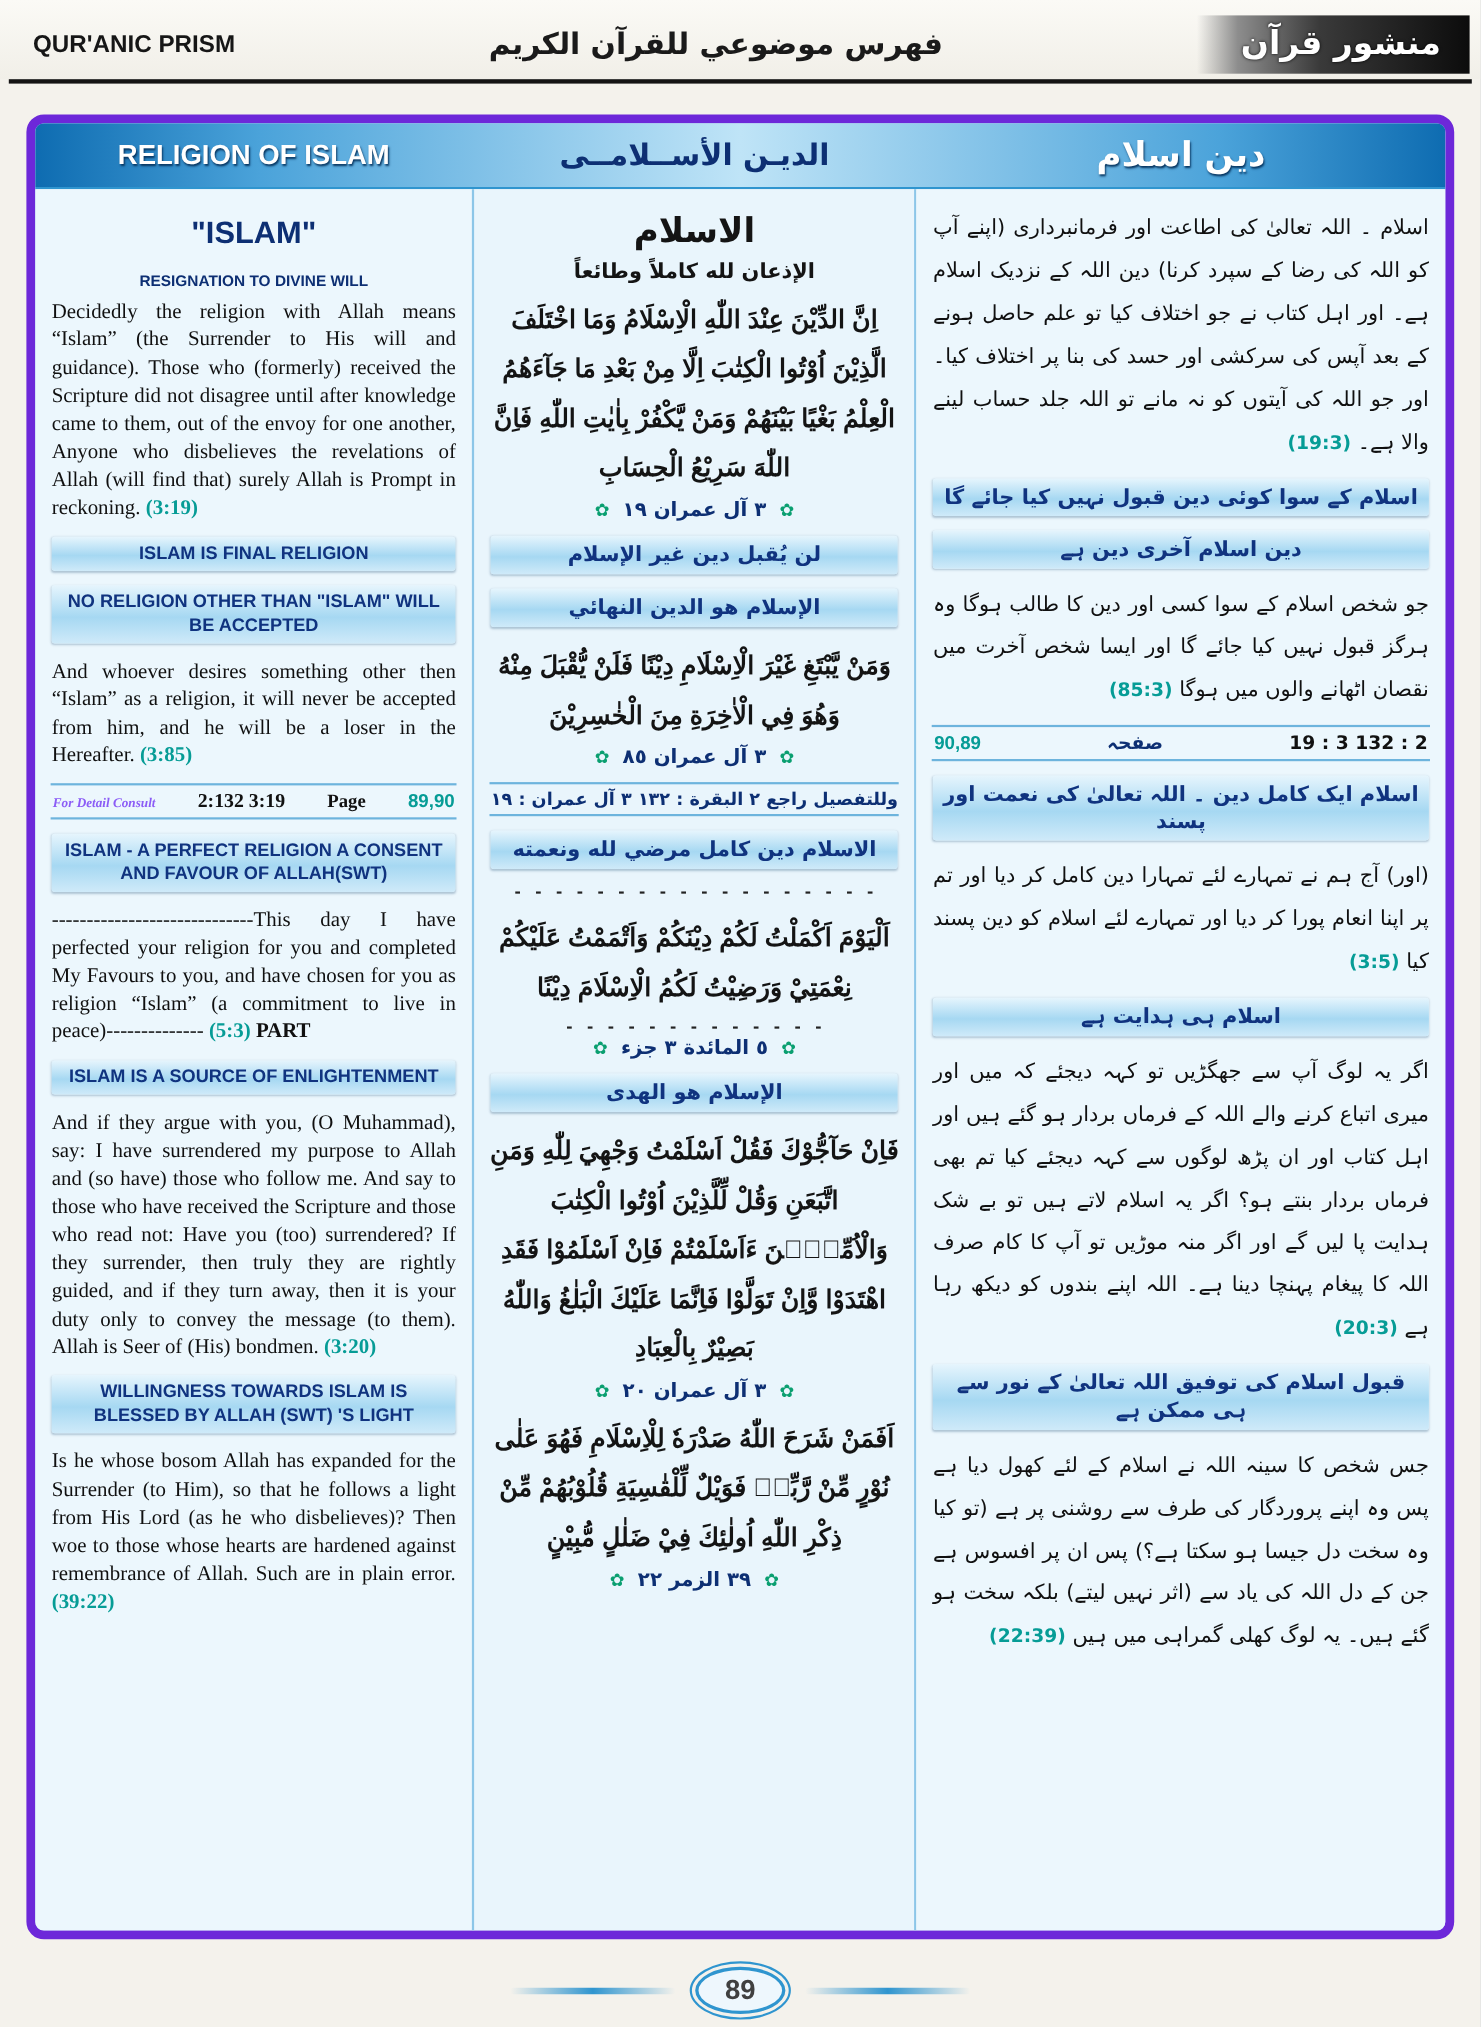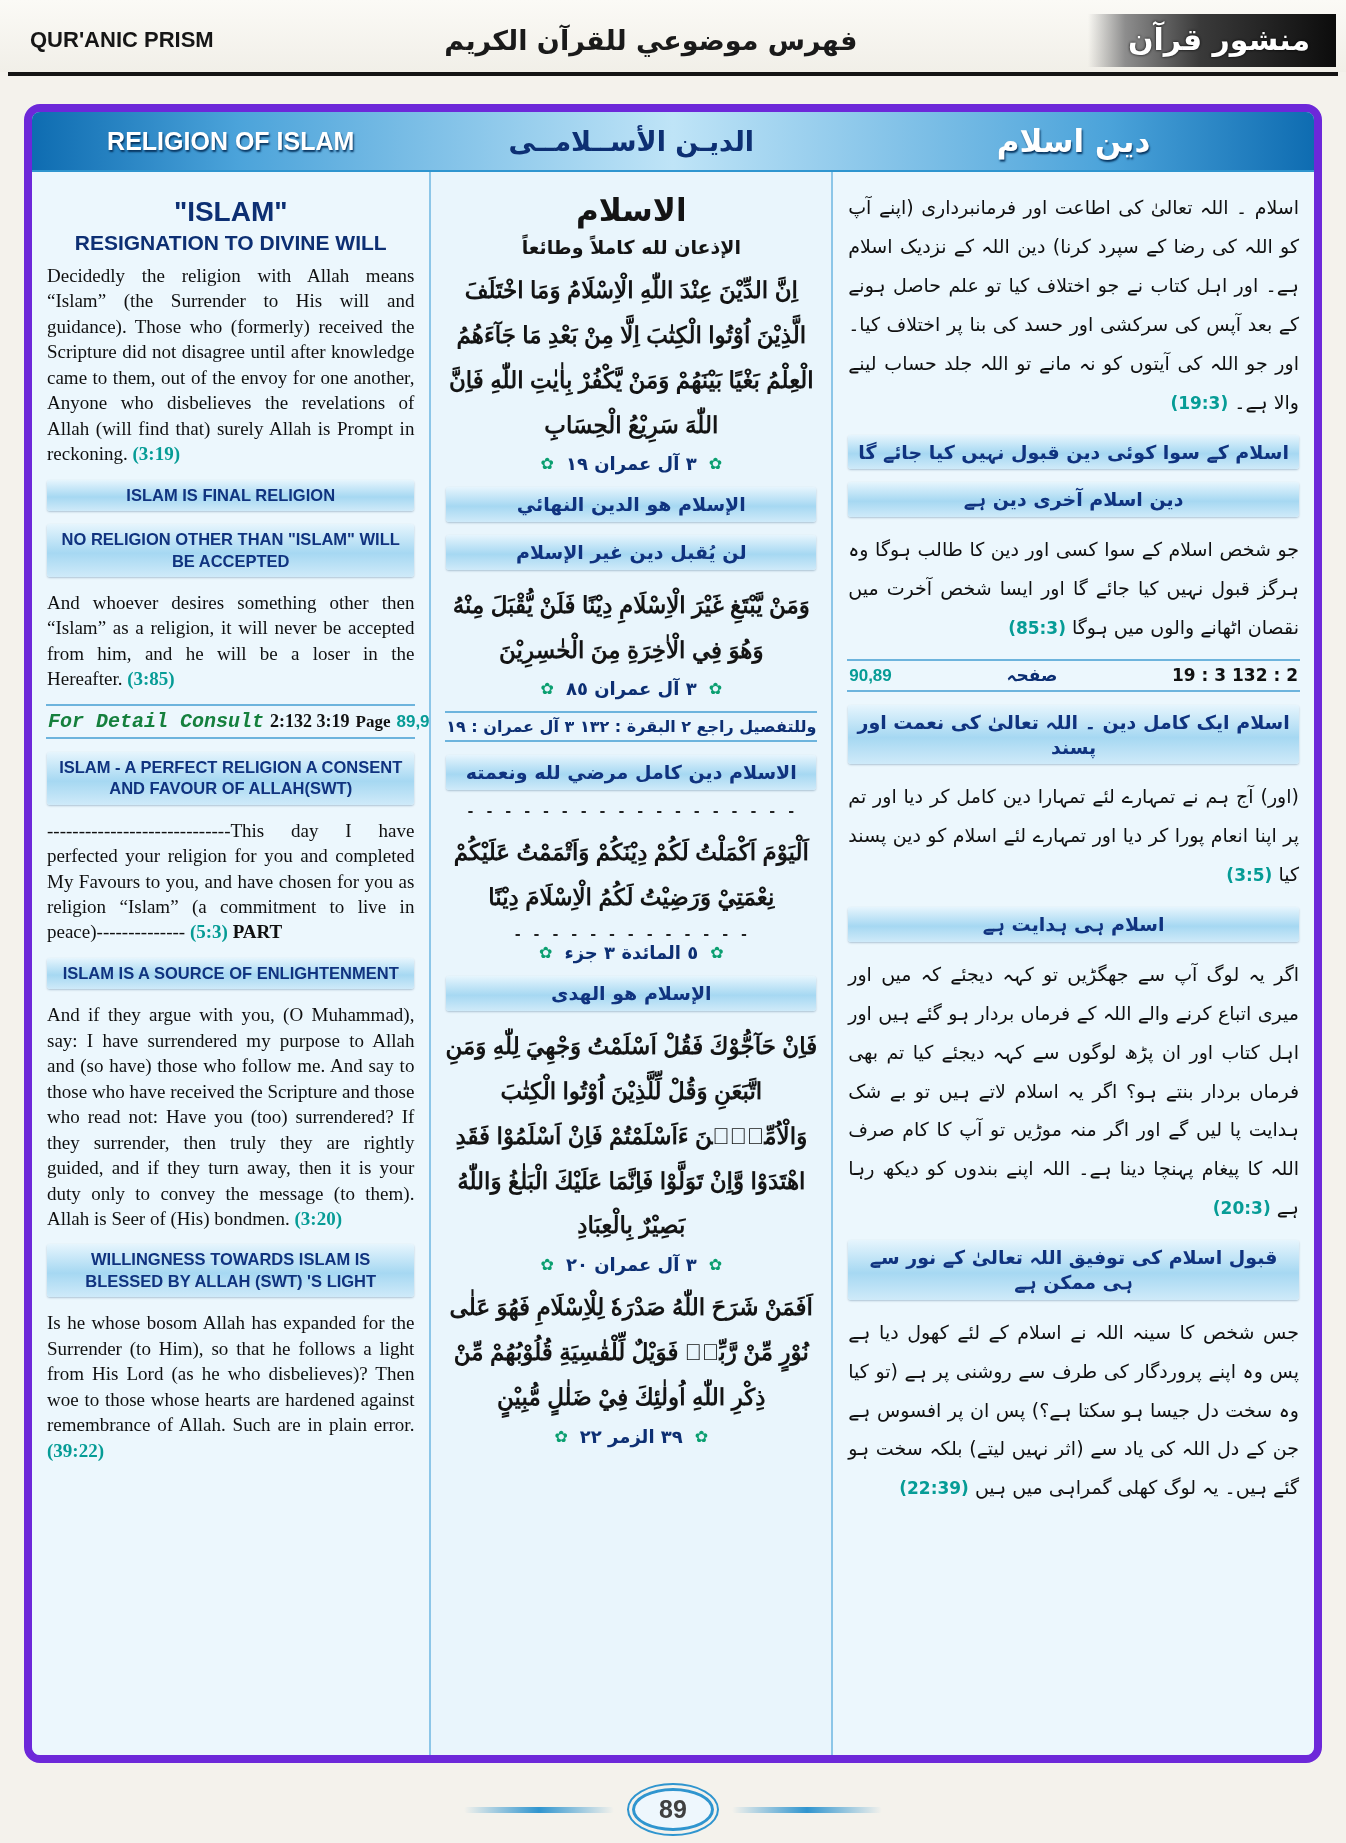--- a/index.html
+++ b/index.html
@@ -75,35 +75,35 @@
     text-align:center;font-size:16.5px;line-height:1.3;
     padding:5px 8px;margin:13px 1px;border-radius:3px;
     box-shadow:0 1px 2px rgba(30,80,120,.3);
   }
   .col-ar .strip,.col-ur .strip{
     font-family:"DejaVu Sans",sans-serif;font-size:19px;direction:rtl;
   }
   
   .en-title{text-align:center;color:#0d2f73;margin:16px 0 8px;}
   .en-title-1{font-family:"Liberation Sans",sans-serif;font-weight:bold;font-size:28px;}
-  .en-title-2{font-family:"Liberation Sans",sans-serif;font-weight:bold;font-size:21px;margin-top:3px;}
+  .en-title-2{font-family:"Liberation Sans",sans-serif;font-weight:bold;font-size:14px;margin-top:19px;}
   .en-body{
     font-family:"Liberation Serif",serif;font-size:19px;line-height:1.34;
     text-align:justify;margin:8px 1px;color:#101010;
   }
   .ref{color:#069c96;font-weight:bold;}
   .suffix{font-weight:bold;color:#101010;}
   
   .refline{
     display:flex;justify-content:space-between;align-items:baseline;
     border-top:2px solid #6db4dd;border-bottom:2px solid #6db4dd;
     padding:4px 2px;margin:12px 0;gap:6px;white-space:nowrap;
   }
-  .refline .consult-label{font-family:Liberation Mono, monospace;font-style:italic;
-    color:#15803d;font-weight:bold;font-size:20px;}
+  .refline .consult-label{font-family:Liberation Serif, serif;font-style:italic;
+    color:#8b5cf6;font-weight:bold;font-size:12px;}
   .refline .consult-refs{font-family:"Liberation Serif",serif;font-weight:bold;font-size:18px;color:#111;}
   .refline .consult-page-word{font-family:"Liberation Serif",serif;font-weight:bold;font-size:17px;color:#111;}
   .refline .consult-pages{font-family:"Liberation Sans",sans-serif;font-weight:bold;font-size:17px;color:#069c96;}
   .refline-ar{direction:rtl;font-family:"DejaVu Sans",sans-serif;font-weight:bold;
     font-size:16px;color:#0d2f73;justify-content:center;}
   .refline-ur{direction:ltr;font-family:"DejaVu Sans",sans-serif;font-weight:bold;
     font-size:17px;justify-content:space-between;}
   .refline-ur .consult-pages{color:#069c96;}
   .refline-ur .consult-word{color:#0d2f73;}
   .refline-ur .consult-refs2{color:#111;}
@@ -216,23 +216,23 @@
           <div class="ar-title-2">الإذعان لله كاملاً وطائعاً</div>
         </div>
 
         <div class="verse">اِنَّ الدِّيْنَ عِنْدَ اللّٰهِ الْاِسْلَامُ وَمَا اخْتَلَفَ الَّذِيْنَ اُوْتُوا الْكِتٰبَ اِلَّا مِنْ بَعْدِ مَا جَآءَهُمُ الْعِلْمُ بَغْيًا بَيْنَهُمْ وَمَنْ يَّكْفُرْ بِاٰيٰتِ اللّٰهِ فَاِنَّ اللّٰهَ سَرِيْعُ الْحِسَابِ</div>
         <div class="verse-ref">
           <span class="flower">✿</span>
           <span>٣ آل عمران ١٩</span>
           <span class="flower">✿</span>
         </div>
 
+        <div class="strip">لن يُقبل دين غير الإسلام</div>
+
         <div class="strip">الإسلام هو الدين النهائي</div>
-
-        <div class="strip">لن يُقبل دين غير الإسلام</div>
 
         <div class="verse">وَمَنْ يَّبْتَغِ غَيْرَ الْاِسْلَامِ دِيْنًا فَلَنْ يُّقْبَلَ مِنْهُ وَهُوَ فِي الْاٰخِرَةِ مِنَ الْخٰسِرِيْنَ</div>
         <div class="verse-ref">
           <span class="flower">✿</span>
           <span>٣ آل عمران ٨٥</span>
           <span class="flower">✿</span>
         </div>
 
         <div class="refline refline-ar">
           <span>وللتفصيل راجع ٢ البقرة : ١٣٢    ٣ آل عمران : ١٩</span>

